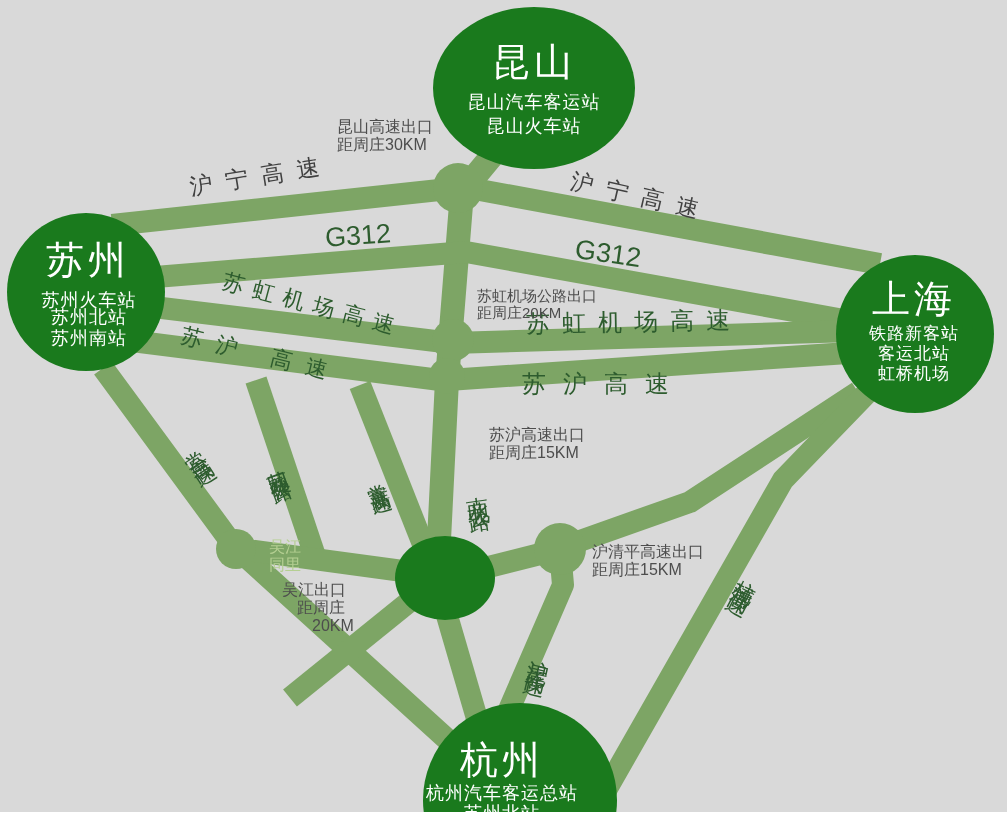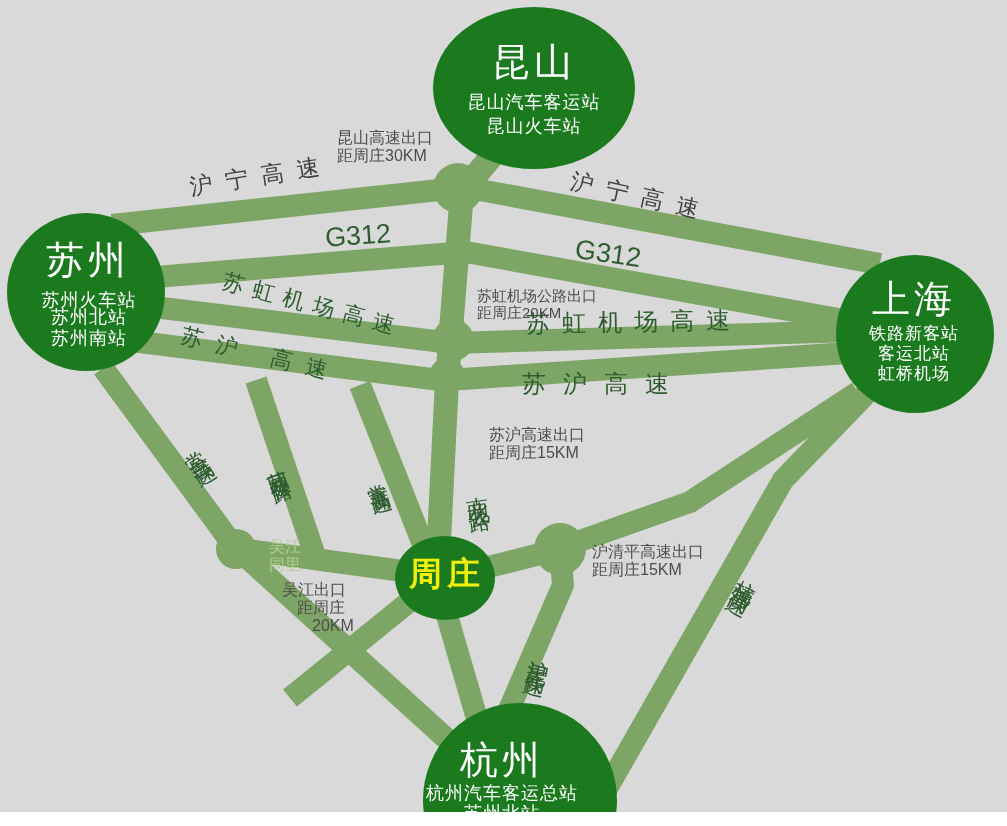--- a/index.html
+++ b/index.html
@@ -71,38 +71,37 @@
 
   <div class="lbl city-title" style="left:914px;top:299px;">上海</div>
   <div class="lbl city-sub" style="left:914px;top:333px;font-size:17px;">铁路新客站</div>
   <div class="lbl city-sub" style="left:914px;top:353px;font-size:17px;">客运北站</div>
   <div class="lbl city-sub" style="left:914px;top:373px;font-size:17px;">虹桥机场</div>
 
   <div class="lbl city-title" style="left:502px;top:760px;">杭州</div>
   <div class="lbl city-sub" style="left:502px;top:793px;">杭州汽车客运总站</div>
   <div class="lbl city-sub" style="left:502px;top:813px;">苏州北站</div>
 
-  <div class="lbl dest-title" style="left:447px;top:574px;">周庄</div>
 
   <div class="lbl roadlbl-dark" style="left:261px;top:176px;letter-spacing:13px;transform:translate(-50%,-50%) rotate(-9deg);">沪宁高速</div>
   <div class="lbl roadlbl-dark" style="left:641px;top:197px;letter-spacing:13px;transform:translate(-50%,-50%) rotate(13deg);">沪宁高速</div>
   <div class="lbl g312" style="left:358px;top:236px;transform:translate(-50%,-50%) rotate(-4deg);">G312</div>
   <div class="lbl g312" style="left:608px;top:254px;transform:translate(-50%,-50%) rotate(8deg);">G312</div>
   <div class="lbl roadlbl" style="left:313px;top:305px;letter-spacing:9px;transform:translate(-50%,-50%) rotate(15deg);">苏虹机场高速</div>
   <div class="lbl roadlbl" style="left:634px;top:322px;font-size:24px;letter-spacing:12px;transform:translate(-50%,-50%) rotate(-1deg);">苏虹机场高速</div>
   <div class="lbl roadlbl" style="left:261px;top:355px;letter-spacing:14px;transform:translate(-50%,-50%) rotate(14deg);">苏沪 高速</div>
   <div class="lbl roadlbl" style="left:604px;top:384px;font-size:24px;letter-spacing:17px;transform:translate(-50%,-50%);">苏沪高速</div>
   <div class="lbl roadlbl vlabel" style="left:186px;top:446px;letter-spacing:5px;transform:translate(-50%,-50%) rotate(-33deg);">常台高速</div>
   <div class="lbl roadlbl vlabel" style="left:271px;top:463px;font-size:21px;letter-spacing:3px;transform:translate(-50%,-50%) rotate(-20deg);">苏同黎公路</div>
   <div class="lbl roadlbl vlabel" style="left:372px;top:474px;font-size:21px;letter-spacing:3px;transform:translate(-50%,-50%) rotate(-17deg);">常嘉高速</div>
   <div class="lbl roadlbl vlabel" style="left:475px;top:489px;letter-spacing:5px;transform:translate(-50%,-50%) rotate(-8deg);">南北公路</div>
   <div class="lbl roadlbl vlabel" style="left:753px;top:575px;letter-spacing:5px;transform:translate(-50%,-50%) rotate(27deg);">杭浦高速</div>
   <div class="lbl roadlbl vlabel" style="left:542px;top:653px;letter-spacing:5px;transform:translate(-50%,-50%) rotate(13deg);">沪昆高速</div>
 
-  <div class="exit" style="left:337px;top:129px;">
+  <div class="exit" style="left:337px;top:118px;">
     <div>昆山高速出口</div>
     <div>距周庄30KM</div>
   </div>
   <div class="exit" style="left:477px;top:288px;font-size:15px;">
     <div>苏虹机场公路出口</div>
     <div>距周庄20KM</div>
   </div>
   <div class="exit" style="left:489px;top:426px;">
     <div>苏沪高速出口</div>
     <div>距周庄15KM</div>

